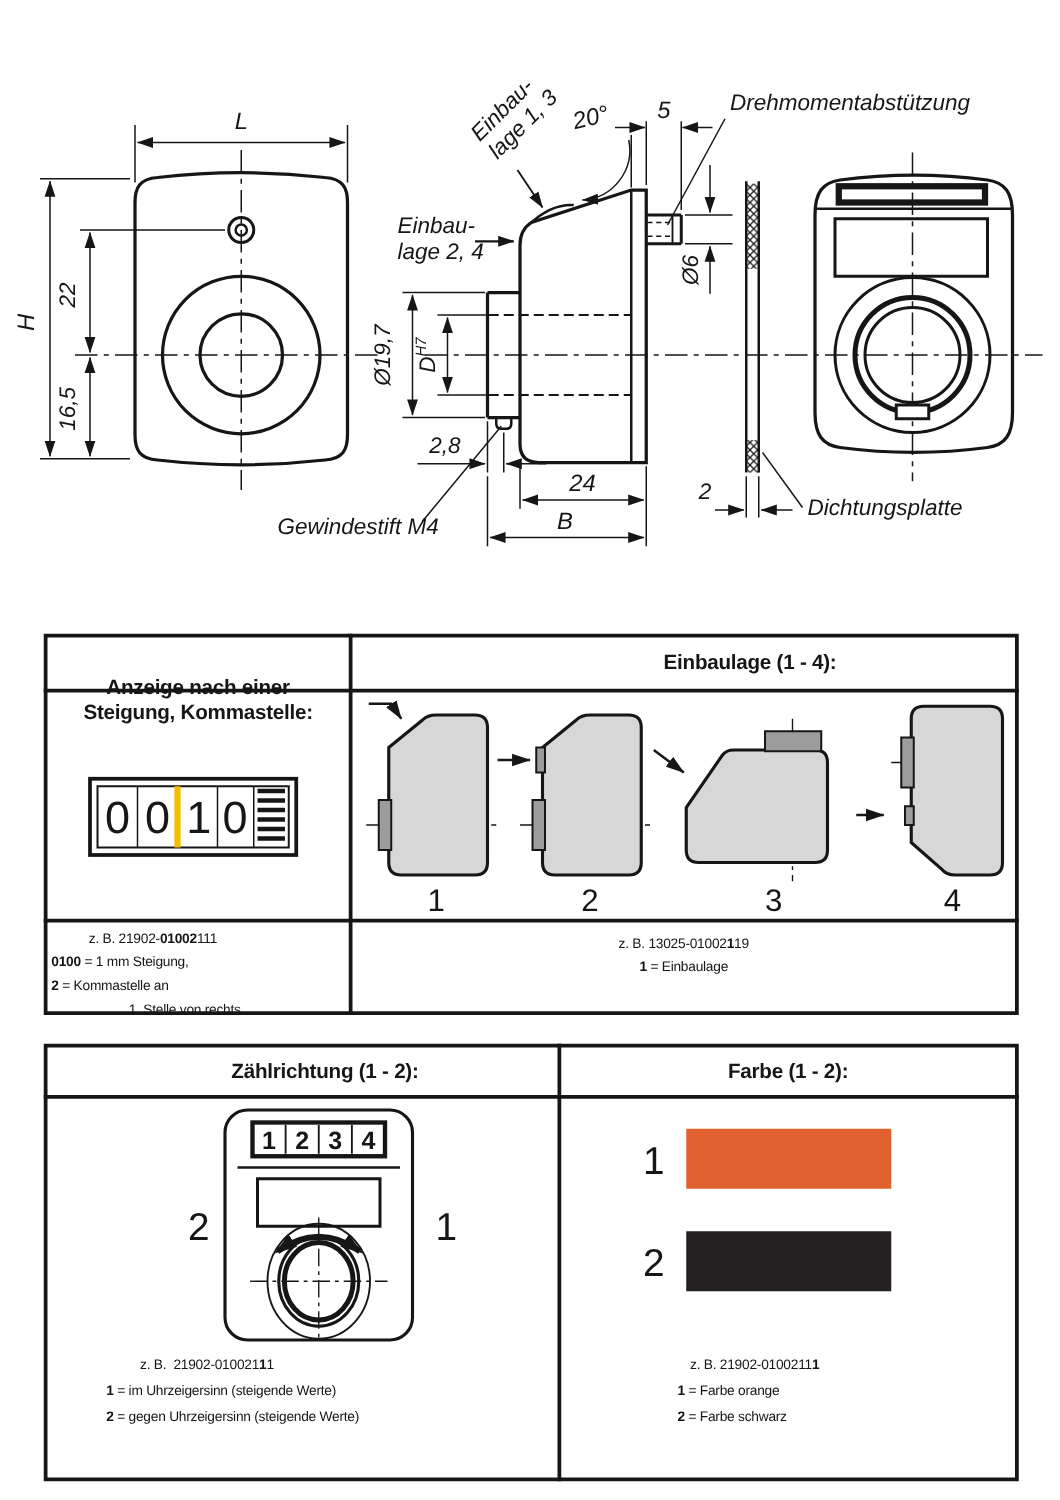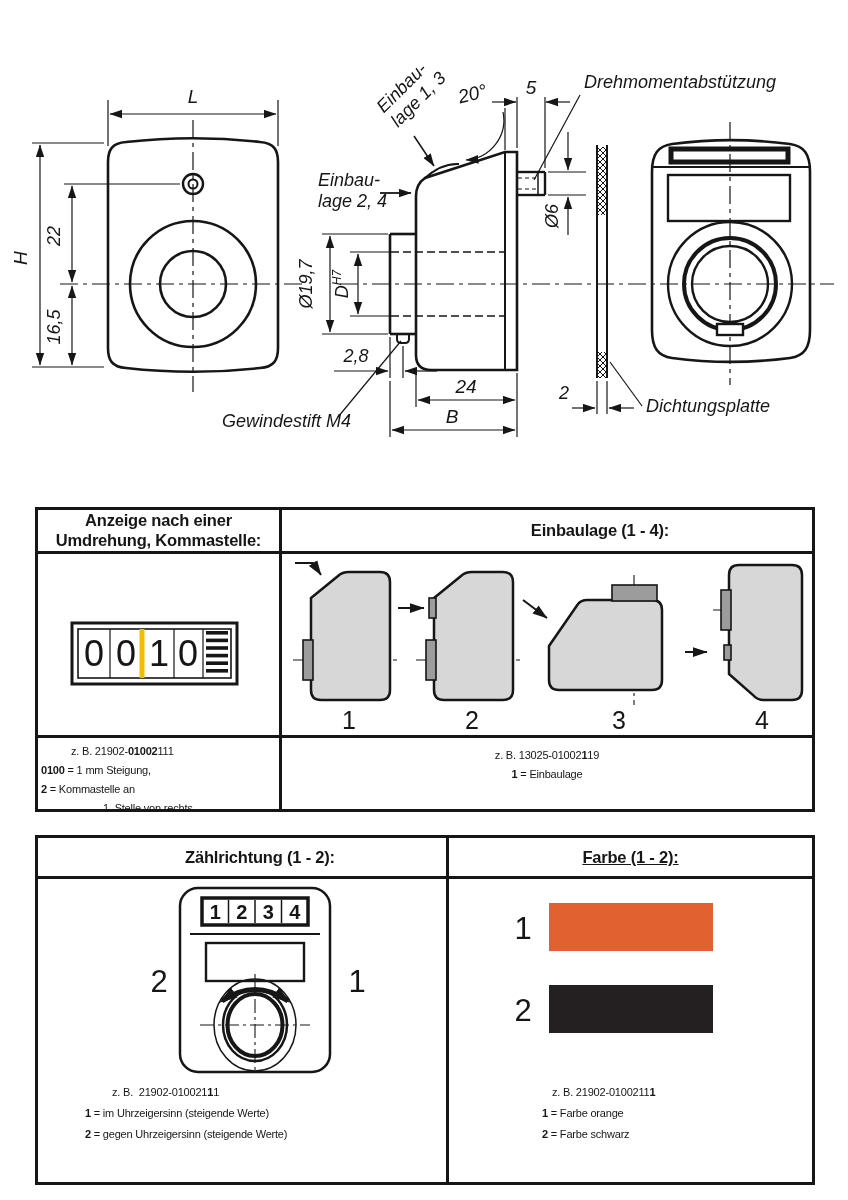--- a/index.html
+++ b/index.html
@@ -190,23 +190,23 @@
   <text x="222" y="427" class="lbl">Gewindestift M4</text>
   <text x="564" y="399" class="dimS" text-anchor="middle">2</text>
   <text x="646" y="412" class="lbl">Dichtungsplatte</text>
 </svg>
 
 <div class="tbl" style="left:35px;top:507px;width:780px;height:305px;"></div>
 <div class="vline" style="left:279px;top:507px;width:2.5px;height:305px;"></div>
 <div class="hline" style="left:35px;top:551px;width:780px;height:2.5px;"></div>
 <div class="hline" style="left:35px;top:735px;width:780px;height:2.5px;"></div>
 
-<div class="hdr" style="left:38px;top:509px;width:241px;height:42px;">
+<div class="hdr" style="left:38px;top:539px;width:241px;height:42px;">
   <div><span>Anzeige nach einer</span><br>
-       <span>Umdrehung, Kommastelle:</span></div>
+       <span>Steigung, Kommastelle:</span></div>
 </div>
 <div class="hdr" style="left:282px;top:509px;width:636px;height:42px;">
   <span>Einbaulage (1 - 4):</span>
 </div>
 
 <svg style="left:70px;top:620px;" width="170" height="68" viewBox="0 0 170 68">
   <rect x="2" y="3" width="165" height="61" fill="#fff" stroke="#161616" stroke-width="3"></rect>
   <rect x="8" y="9" width="153" height="49" fill="#fff" stroke="#161616" stroke-width="1.6"></rect>
   <line x1="40" y1="9" x2="40" y2="58" stroke="#161616" stroke-width="1.2"></line>
   <rect x="69.5" y="9" width="5" height="49" stroke="none" fill="#F2BE00"></rect>
@@ -283,21 +283,21 @@
   <div><b>1</b><span> = Einbaulage</span></div>
 </div>
 
 <div class="tbl" style="left:35px;top:835px;width:780px;height:350px;"></div>
 <div class="vline" style="left:446px;top:835px;width:2.5px;height:350px;"></div>
 <div class="hline" style="left:35px;top:876px;width:780px;height:2.5px;"></div>
 
 <div class="hdr" style="left:38px;top:837px;width:444px;height:39px;">
   <span>Zählrichtung (1 - 2):</span>
 </div>
-<div class="hdr" style="left:449px;top:837px;width:363px;height:39px;text-decoration:underline;">
+<div class="hdr" style="left:449px;top:837px;width:363px;height:39px;">
   <span>Farbe (1 - 2):</span>
 </div>
 
 <svg style="left:140px;top:884px;" width="230" height="192" viewBox="0 0 230 192">
   <defs>
     <marker id="arr3" viewBox="0 0 12 8" markerWidth="18" markerHeight="13" refX="10" refY="4" orient="auto-start-reverse" markerUnits="userSpaceOnUse">
       <path d="M0,0 L12,4 L0,8 Z" fill="#161616"></path>
     </marker>
   </defs>
   <rect x="40" y="4" width="150" height="184" rx="18" fill="#fff" stroke="#161616" stroke-width="2.5"></rect>

